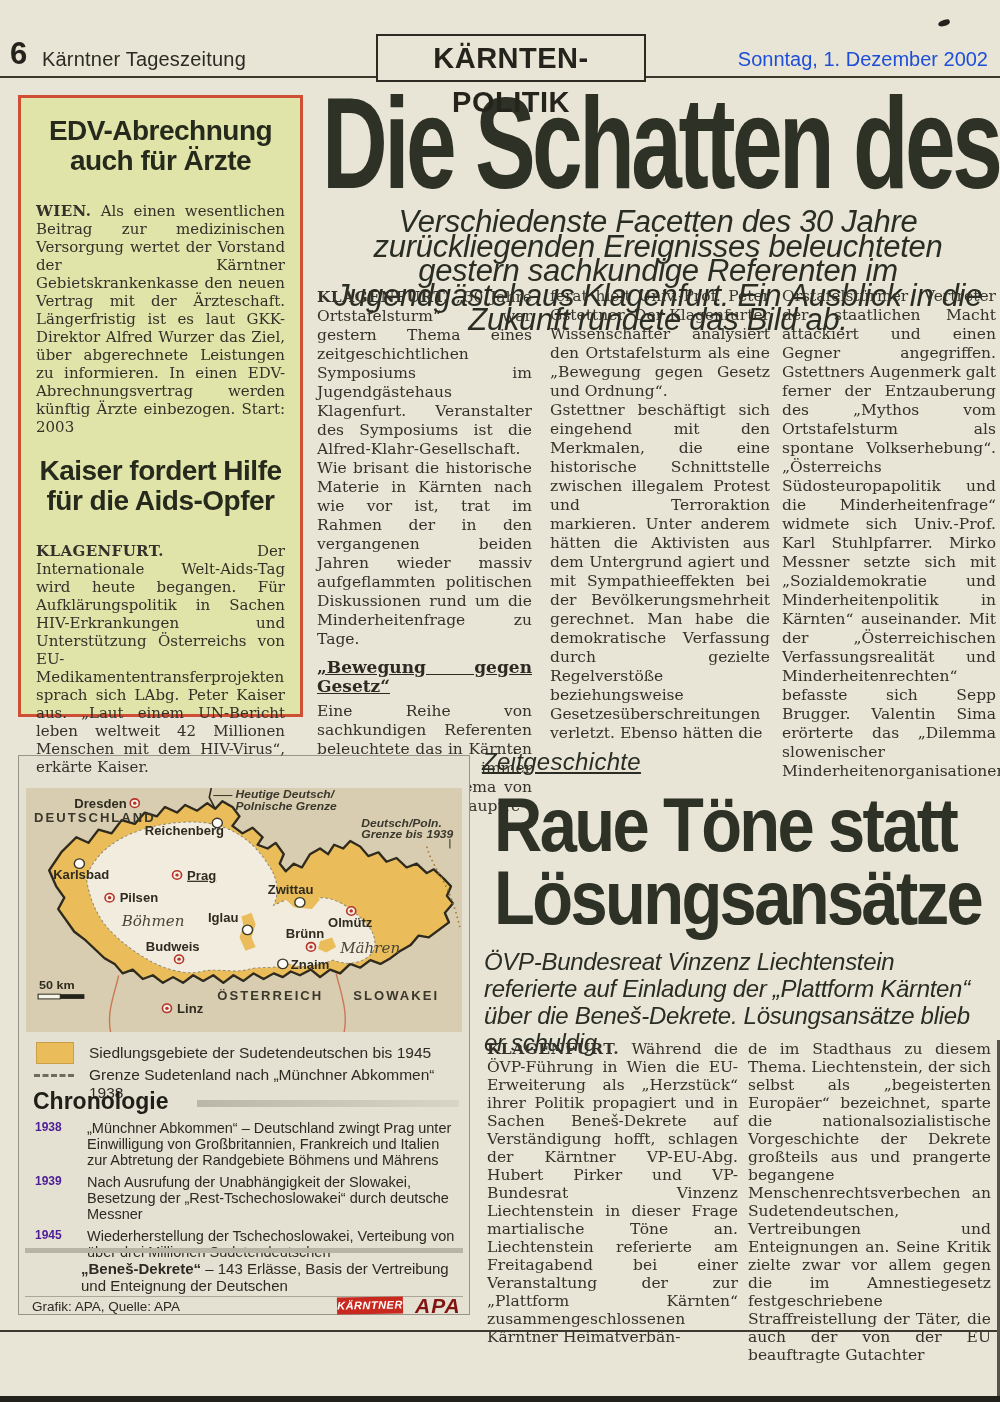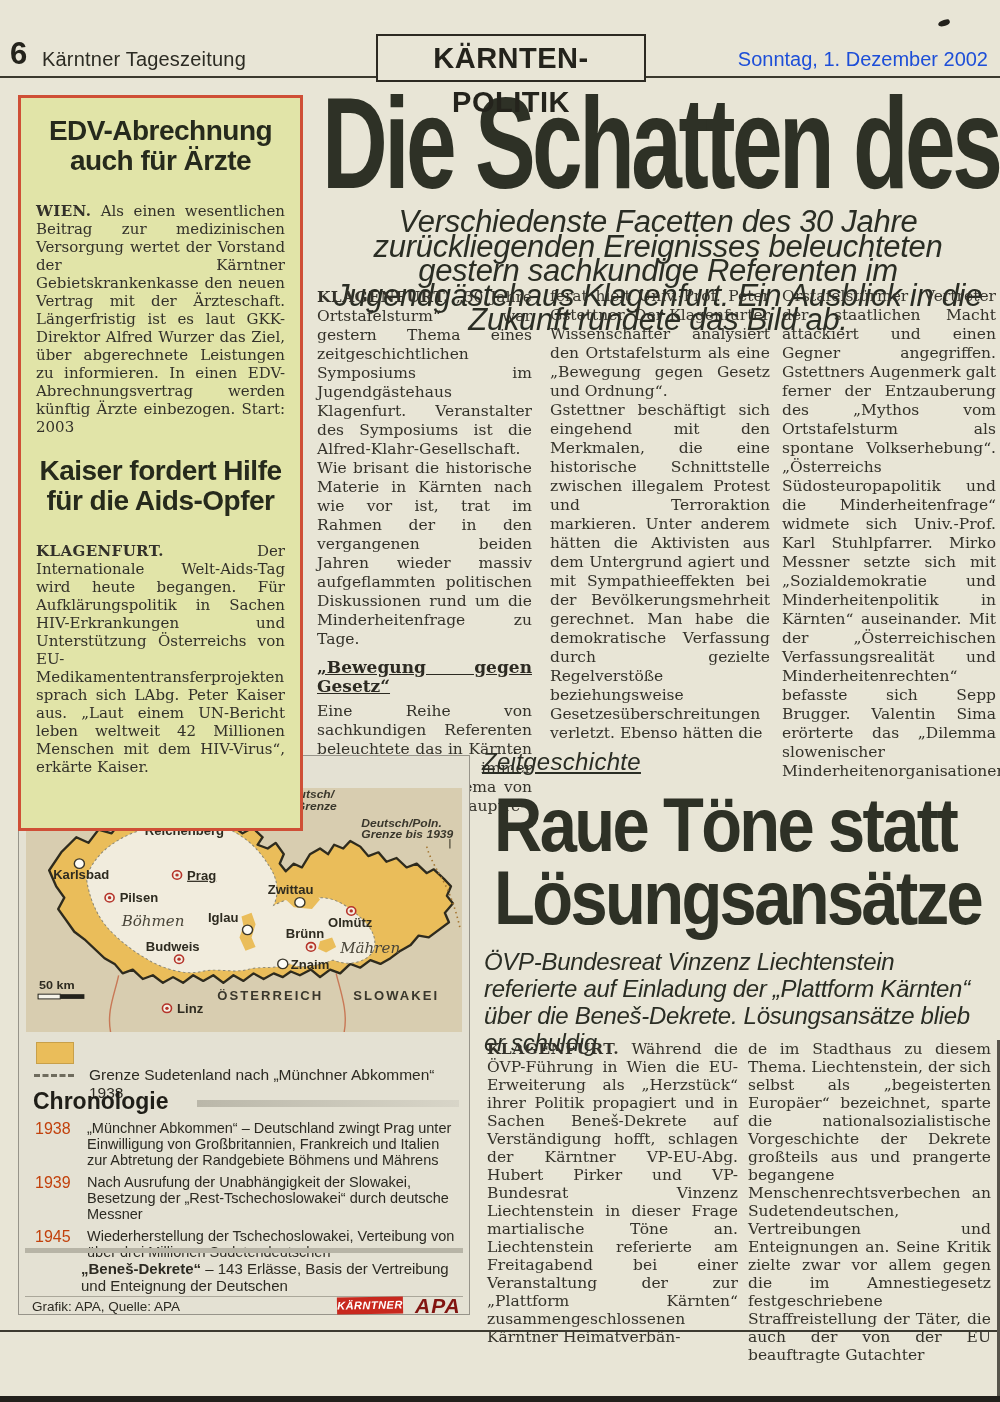--- a/index.html
+++ b/index.html
@@ -17,21 +17,21 @@
   
   .hdr-rule{left:0;top:76px;width:1000px;height:2px;background:#3b392e}
   .pagenum{left:10px;top:36px;font-size:31px;font-weight:bold;color:#24231c}
   .masthead{left:42px;top:48px;font-size:20px;color:#2c2b23;letter-spacing:.2px}
   .sectionbox{left:376px;top:34px;width:266px;height:44px;border:2px solid #2c2a22;
     background:#e8e5d6;text-align:center;line-height:44px;font-size:29px;font-weight:600;
     letter-spacing:.5px;color:#24231c;z-index:3}
   .dateline{left:660px;top:48px;width:328px;text-align:right;font-size:20px;color:#1d4ed8}
 
   
-  .sidebox{left:18px;top:95px;width:285px;height:736px;background:#e1e4a8;
+  .sidebox{left:18px;top:95px;width:285px;height:622px;background:#e1e4a8;
     border:3px solid #cf4f36;box-sizing:border-box;padding:10px 15px;z-index:2}
   .side-title{font-size:28px;font-weight:bold;text-align:center;line-height:30px;
     letter-spacing:-.5px;color:#262a1c;margin-top:8px}
   .side-body{margin-top:26px;font-size:15px;line-height:18px;color:#33312a}
 
   
   .main-headline{left:322px;top:84px;width:678px;height:125px;font-size:130px;font-weight:bold;
     letter-spacing:-5px;line-height:118px;color:#2e3126;white-space:nowrap;
     transform:scaleX(.70);transform-origin:left top}
   .main-stand{left:326px;top:210px;width:664px;text-align:center;font-style:italic;
@@ -39,21 +39,21 @@
   .col{font-size:15.5px;line-height:19px;color:#34322a}
   .col-sub{font-size:17px;font-weight:bold;text-decoration:underline;margin:9px 0 6px 0;color:#2c2a22}
 
   
   .infobox{left:18px;top:755px;width:452px;height:560px;background:#e4e1d3;
     border:1px solid #97948a;box-sizing:border-box}
   .info-title{left:13px;top:4px;font-size:27px;font-weight:bold;letter-spacing:-.3px;color:#1f1e18}
   .legend-label{font-size:15.5px;color:#2c2a22}
   .chrono-title{font-size:23px;font-weight:bold;color:#1f1e18}
   .chrono-stripe{background:linear-gradient(to right,#bab7a9,#d8d5c8);height:7px}
-  .entry-year{width:52px;font-size:16px;font-weight:normal;color:#c2410c;flex:none}
+  .entry-year{width:52px;font-size:12px;font-weight:bold;color:#4c1d95;flex:none}
   .entry-text{font-size:14.5px;line-height:16px;color:#2c2a22}
   .thickrule{background:#b7b4a6;height:5px}
   .credit{font-size:13.5px;color:#2c2a22}
   .logo-kaerntner{background:#c8281e;color:#fff;font-weight:bold;font-style:italic;
     font-size:11px;width:66px;height:17px;text-align:center;line-height:17px;
     letter-spacing:.5px;transform:rotate(-1deg)}
   .logo-apa{font-size:21px;font-weight:bold;color:#821410;letter-spacing:1px;font-style:italic}
 
   
   .kicker{left:482px;top:748px;font-size:24px;font-style:italic;color:#2a2d24;
@@ -211,20 +211,21 @@
     <text class="m-region" x="312" y="175">Mähren</text>
     <text class="m-country" x="190" y="224">ÖSTERREICH</text>
     <text class="m-country" x="325" y="224">SLOWAKEI</text>
     <text class="m-ann" x="208" y="11">Heutige Deutsch/</text>
     <text class="m-ann" x="208" y="23">Polnische Grenze</text>
     <text class="m-ann" x="333" y="41">Deutsch/Poln.</text>
     <text class="m-ann" x="333" y="53">Grenze bis 1939</text>
   </svg>
 
   <div class="abs" style="left:17px;top:286px;width:36px;height:20px;background:#eabd5a;border:1px solid #c8a04a"></div>
+  <div class="abs legend-label" style="left:70px;top:288px">Siedlungsgebiete der Sudetendeutschen bis 1945</div>
   <div class="abs" style="left:15px;top:318px;width:40px;border-top:3px dashed #6f6c5e"></div>
   <div class="abs legend-label" style="left:70px;top:310px">Grenze Sudetenland nach „Münchner Abkommen“ 1938</div>
 
   <div class="abs chrono-title" style="left:14px;top:332px">Chronologie</div>
   <div class="abs chrono-stripe" style="left:178px;top:344px;width:262px"></div>
   <div class="abs" style="left:16px;top:364px;width:424px">
     <div style="display:flex;margin-bottom:6px">
       <div class="entry-year">1938</div>
       <div class="entry-text">„Münchner Abkommen“ – Deutschland zwingt Prag unter Einwilligung von Großbritannien, Frankreich und Italien zur Abtretung der Randgebiete Böhmens und Mährens</div>
     </div>

